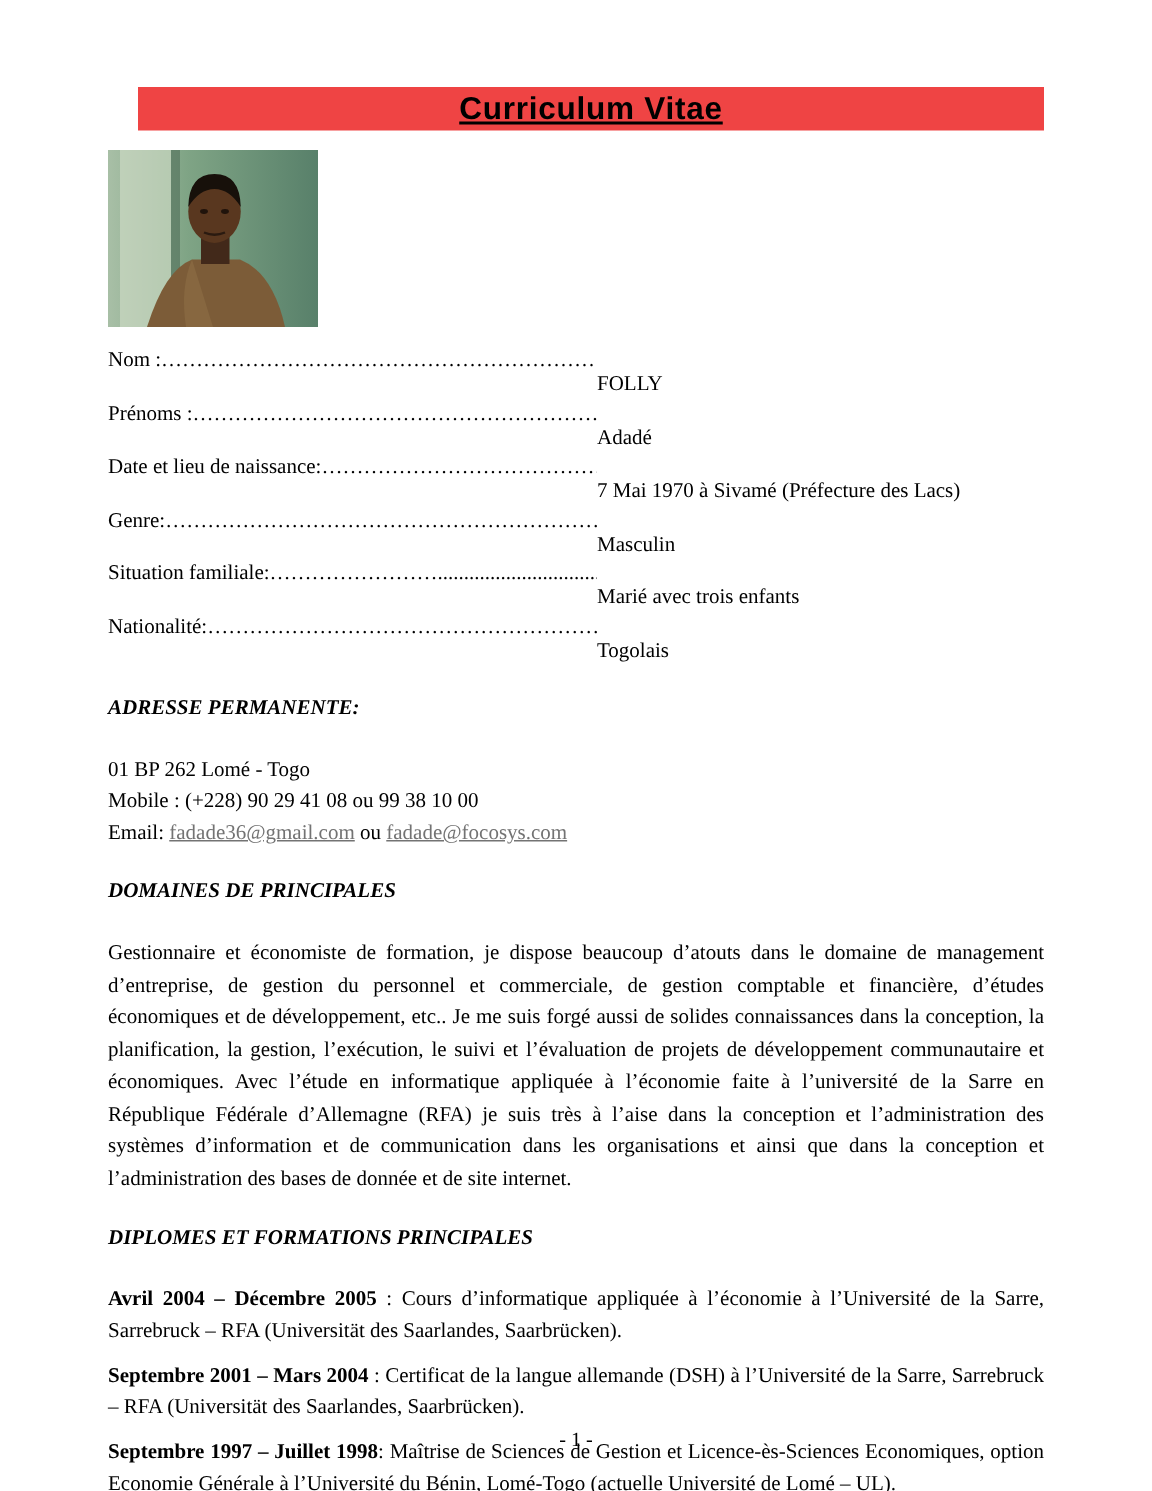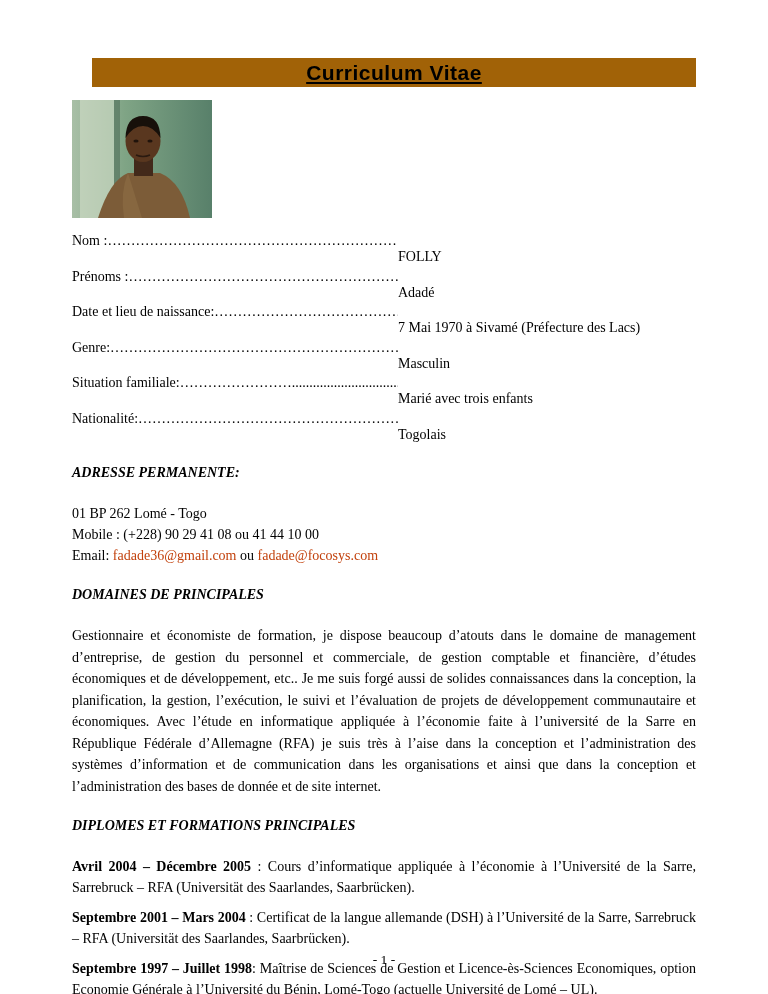--- a/index.html
+++ b/index.html
@@ -7,21 +7,21 @@
   body {
     width: 768px; height: 994px;
     position: relative;
     font-family: "Liberation Serif", "DejaVu Serif", serif;
     font-size: 14px; color: #000;
     overflow: hidden;
   }
   .page { padding: 58px 72px 0 72px; }
 
   .title-banner {
-    background: #a16207;
+    background: #ef4444;
     text-align: center;
     height: 29px;
     line-height: 29px;
     margin-bottom: 13px;
     margin-left: 20px;
   }
   .title-text {
     font-family: "Liberation Sans", "DejaVu Sans", sans-serif;
     font-weight: bold;
     font-size: 21px;
@@ -44,21 +44,22 @@
   .section-heading {
     font-weight: bold;
     font-style: italic;
     margin-top: 19px;
     margin-bottom: 20px;
     line-height: 20px;
   }
 
   .address-block div { line-height: 21px; }
   .email-link {
-    color: #c2410c;
+    color: #737373;
+    text-decoration: underline;
     cursor: pointer;
   }
 
   .body-para {
     text-align: justify;
     line-height: 21.5px;
   }
 
   .diploma {
     text-align: justify;
@@ -131,21 +132,21 @@
     <div class="info-row">
       <span class="info-label">Nationalité:………………………………………………………………………</span>
       <span class="info-value">Togolais</span>
     </div>
   </div>
 
   <p class="section-heading">ADRESSE PERMANENTE:</p>
 
   <div class="address-block">
     <div>01 BP 262 Lomé - Togo</div>
-    <div>Mobile : (+228) 90 29 41 08 ou 41 44 10 00</div>
+    <div>Mobile : (+228) 90 29 41 08 ou 99 38 10 00</div>
     <div><span>Email: </span><a class="email-link">fadade36@gmail.com</a><span> ou </span><a class="email-link">fadade@focosys.com</a></div>
   </div>
 
   <p class="section-heading">DOMAINES DE PRINCIPALES</p>
 
   <p class="body-para">Gestionnaire et économiste de formation, je dispose beaucoup d’atouts dans le domaine de management d’entreprise, de gestion du personnel et commerciale, de gestion comptable et financière, d’études économiques et de développement, etc.. Je me suis forgé aussi de solides connaissances dans la conception, la planification, la gestion, l’exécution, le suivi et l’évaluation de projets de développement communautaire et économiques. Avec l’étude en informatique appliquée à l’économie faite à l’université de la Sarre en République Fédérale d’Allemagne (RFA) je suis très à l’aise dans la conception et l’administration des systèmes d’information et de communication dans les organisations et ainsi que dans la conception et l’administration des bases de donnée et de site internet.</p>
 
   <p class="section-heading">DIPLOMES ET FORMATIONS PRINCIPALES</p>
 
   <p class="diploma"><span class="diploma-date">Avril 2004 – Décembre 2005</span><span> : Cours d’informatique appliquée à l’économie à l’Université de la Sarre, Sarrebruck – RFA (Universität des Saarlandes, Saarbrücken).</span></p>

